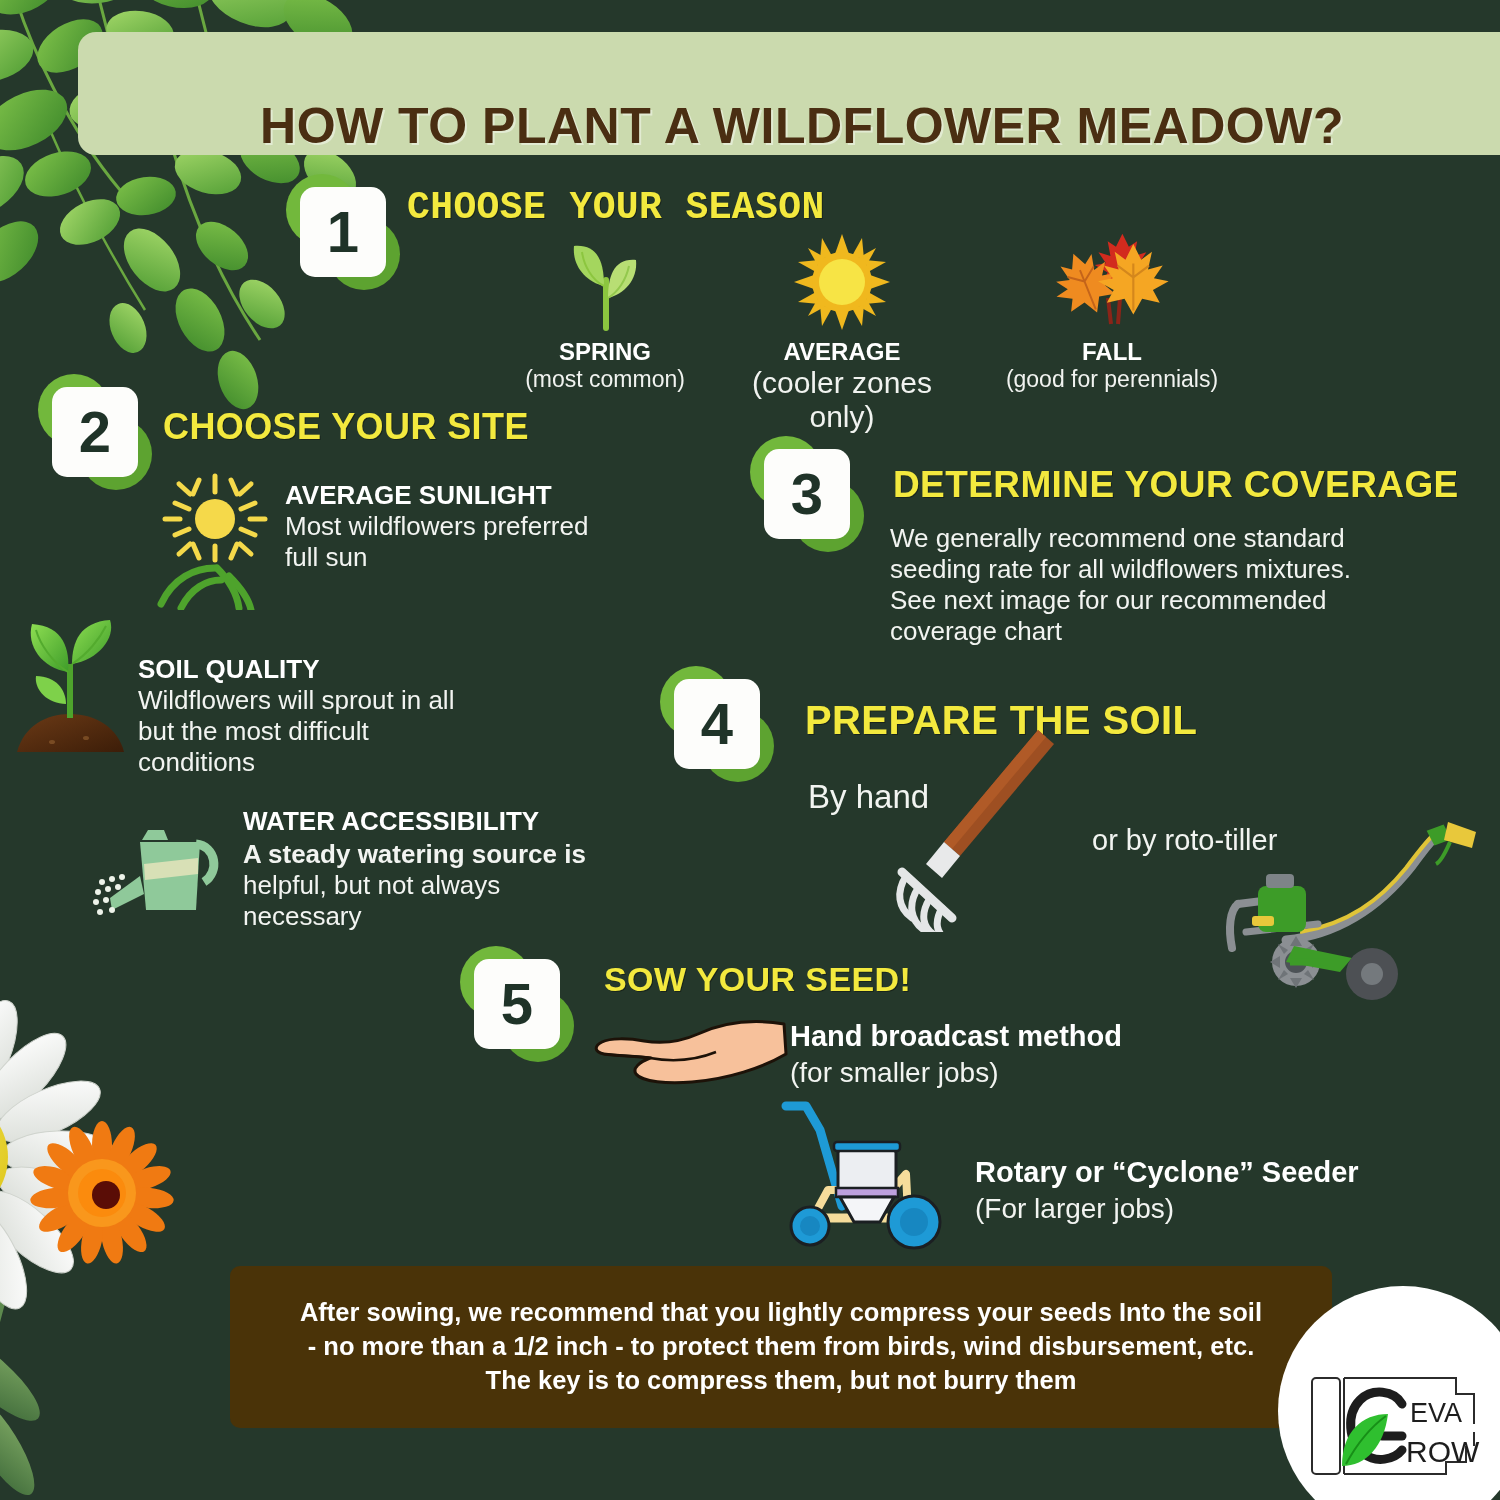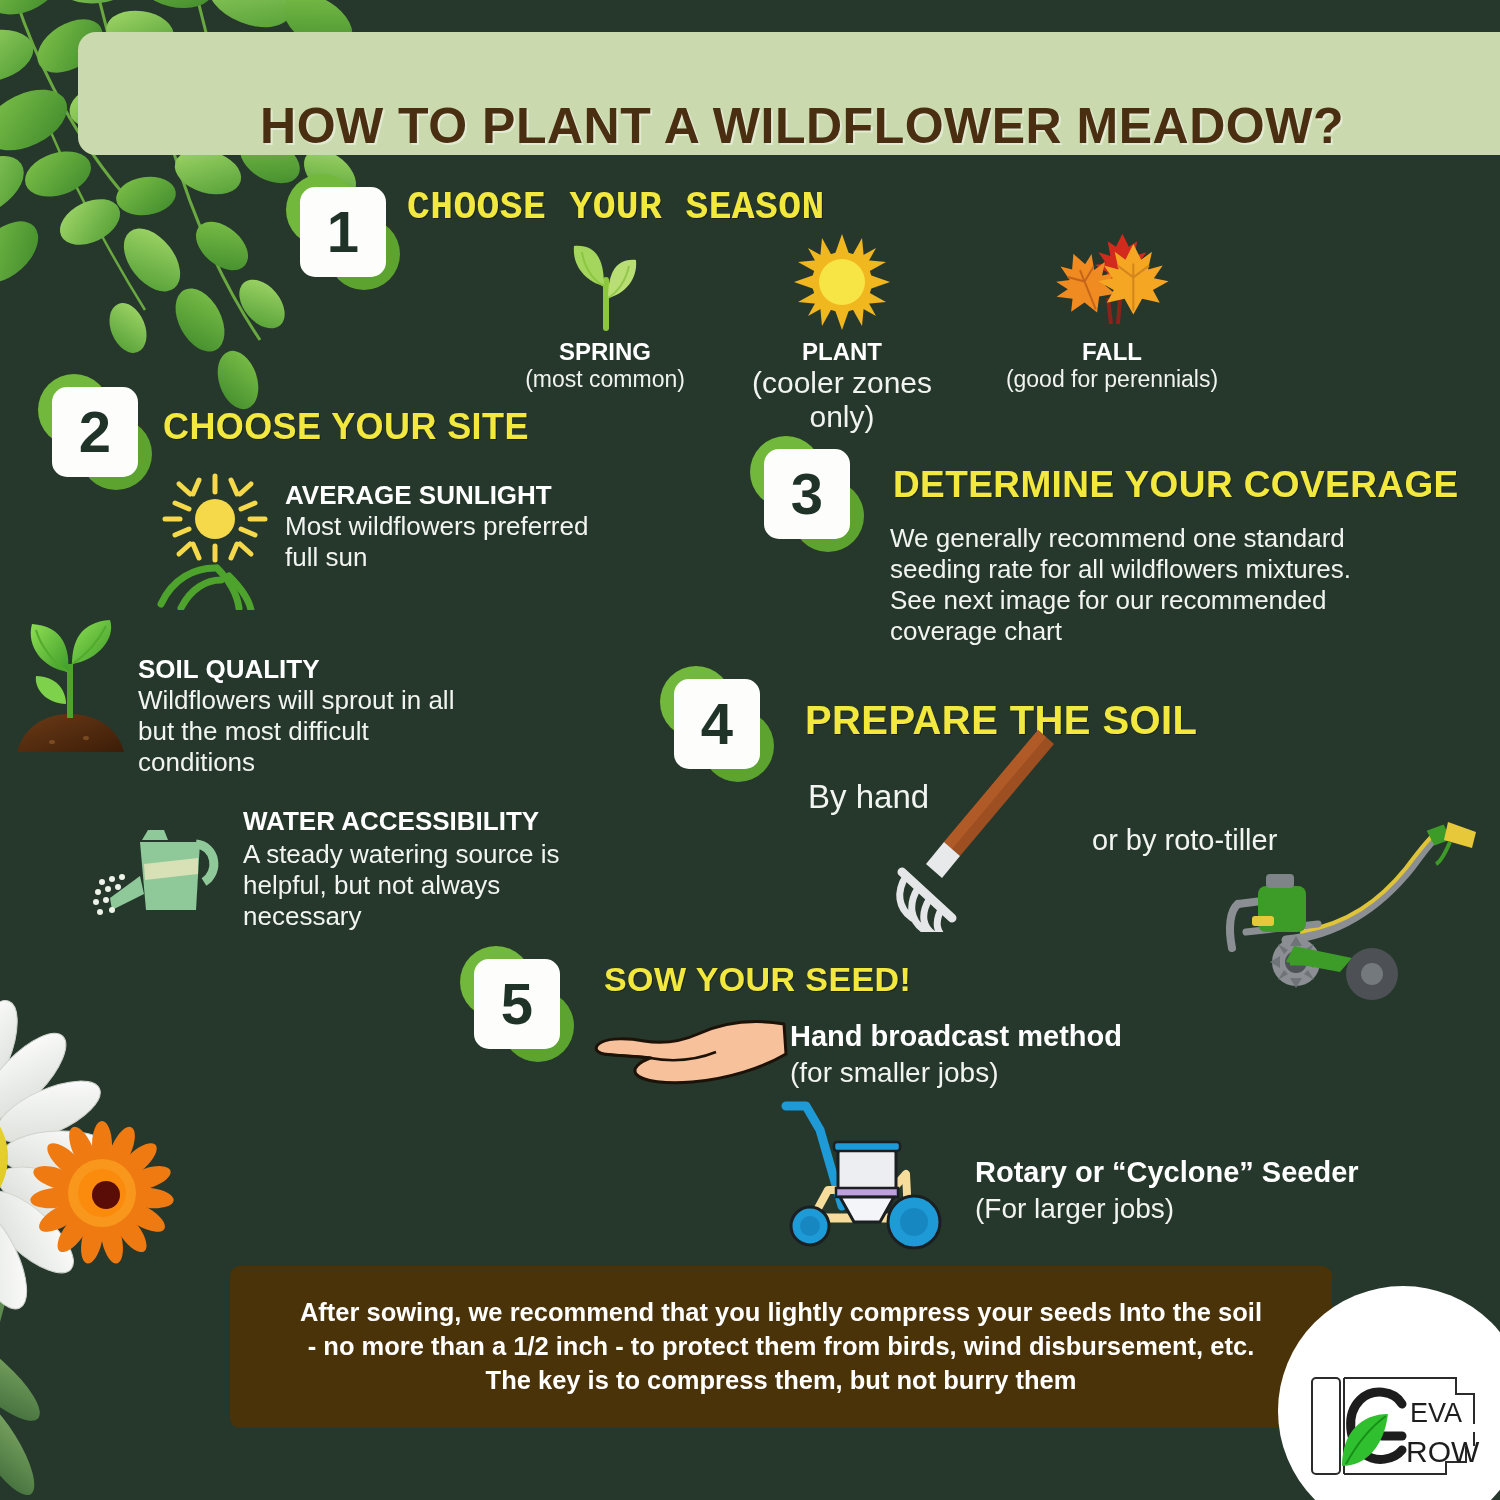--- a/index.html
+++ b/index.html
@@ -172,21 +172,21 @@
       <path d="M94 30 L76 40 L73 28 Z"></path>
         <path d="M6 70 L24 60 L27 72 Z"></path>
       <path d="M70 6 L60 24 L72 27 Z"></path>
         <path d="M30 94 L40 76 L28 73 Z"></path>
       <path d="M94 70 L76 60 L73 72 Z"></path>
         <path d="M6 30 L24 40 L27 28 Z"></path>
     </g>
     <circle cx="50" cy="50" r="30" fill="#f0b81e"></circle>
     <circle cx="50" cy="50" r="23" fill="#f7e445"></circle>
   </svg>
-  <div class="cap-b" style="left:740px; top:338px; width:204px; font-size:24px;">PLANT</div>
+  <div class="cap-b" style="left:740px; top:338px; width:204px; font-size:24px;">AVERAGE</div>
   <div class="cap-n" style="left:730px; top:366px; width:224px; font-size:30px;">(cooler zones only)</div>
 
   <svg class="deco" style="left:1048px; top:228px; width:126px; height:104px; z-index:4;" viewBox="0 0 126 104">
     <path d="M63 96 L60 70 M70 96 L72 70" stroke="#8b2418" stroke-width="4"></path>
     <g transform="translate(56,4) scale(.92)">
       <path d="M20 2 L27 16 L36 10 L33 26 L46 22 L38 34 L50 36 L36 44 L42 56 L26 52 L20 66 L14 52 L-2 56 L4 44 L-10 36 L2 34 L-6 22 L7 26 L4 10 L13 16 Z" fill="#d22b1e"></path>
     </g>
     <g transform="translate(6,22) scale(.88) rotate(-22 34 34)">
       <path d="M34 2 L42 18 L53 10 L49 28 L64 24 L55 37 L70 40 L54 49 L61 62 L43 58 L34 74 L25 58 L7 62 L14 49 L-2 40 L13 37 L4 24 L19 28 L15 10 L26 18 Z" fill="#ef8b20"></path>
       <path d="M34 70 L34 22 M34 36 L18 24 M34 36 L50 24" stroke="#c4641a" stroke-width="2.2" fill="none"></path>
@@ -278,21 +278,21 @@
       <circle cx="10" cy="68" r="3"></circle>
         <circle cx="20" cy="65" r="3"></circle>
         <circle cx="30" cy="63" r="3"></circle>
       <circle cx="8" cy="78" r="3"></circle>
         <circle cx="18" cy="76" r="3"></circle>
       <circle cx="12" cy="88" r="3"></circle>
         <circle cx="24" cy="86" r="3"></circle>
     </g>
   </svg>
   <div class="sub-h" style="left:243px; top:806px; font-size:26px;">WATER ACCESSIBILITY</div>
-  <div class="body-t" style="left:243px; top:838px; font-size:26px;">A steady watering source is</div>
+  <div class="body-t" style="left:243px; top:838px; font-size:26px;font-weight:bold;">A steady watering source is</div>
   <div class="body-t" style="left:243px; top:869px; font-size:26px;">helpful, but not always</div>
   <div class="body-t" style="left:243px; top:900px; font-size:26px;">necessary</div>
 
   <div class="badge" style="left:752px; top:438px;">
     <div class="blob a"></div>
     <div class="blob b"></div>
     <div class="card">
       <span class="num">3</span>
     </div>
   </div>

